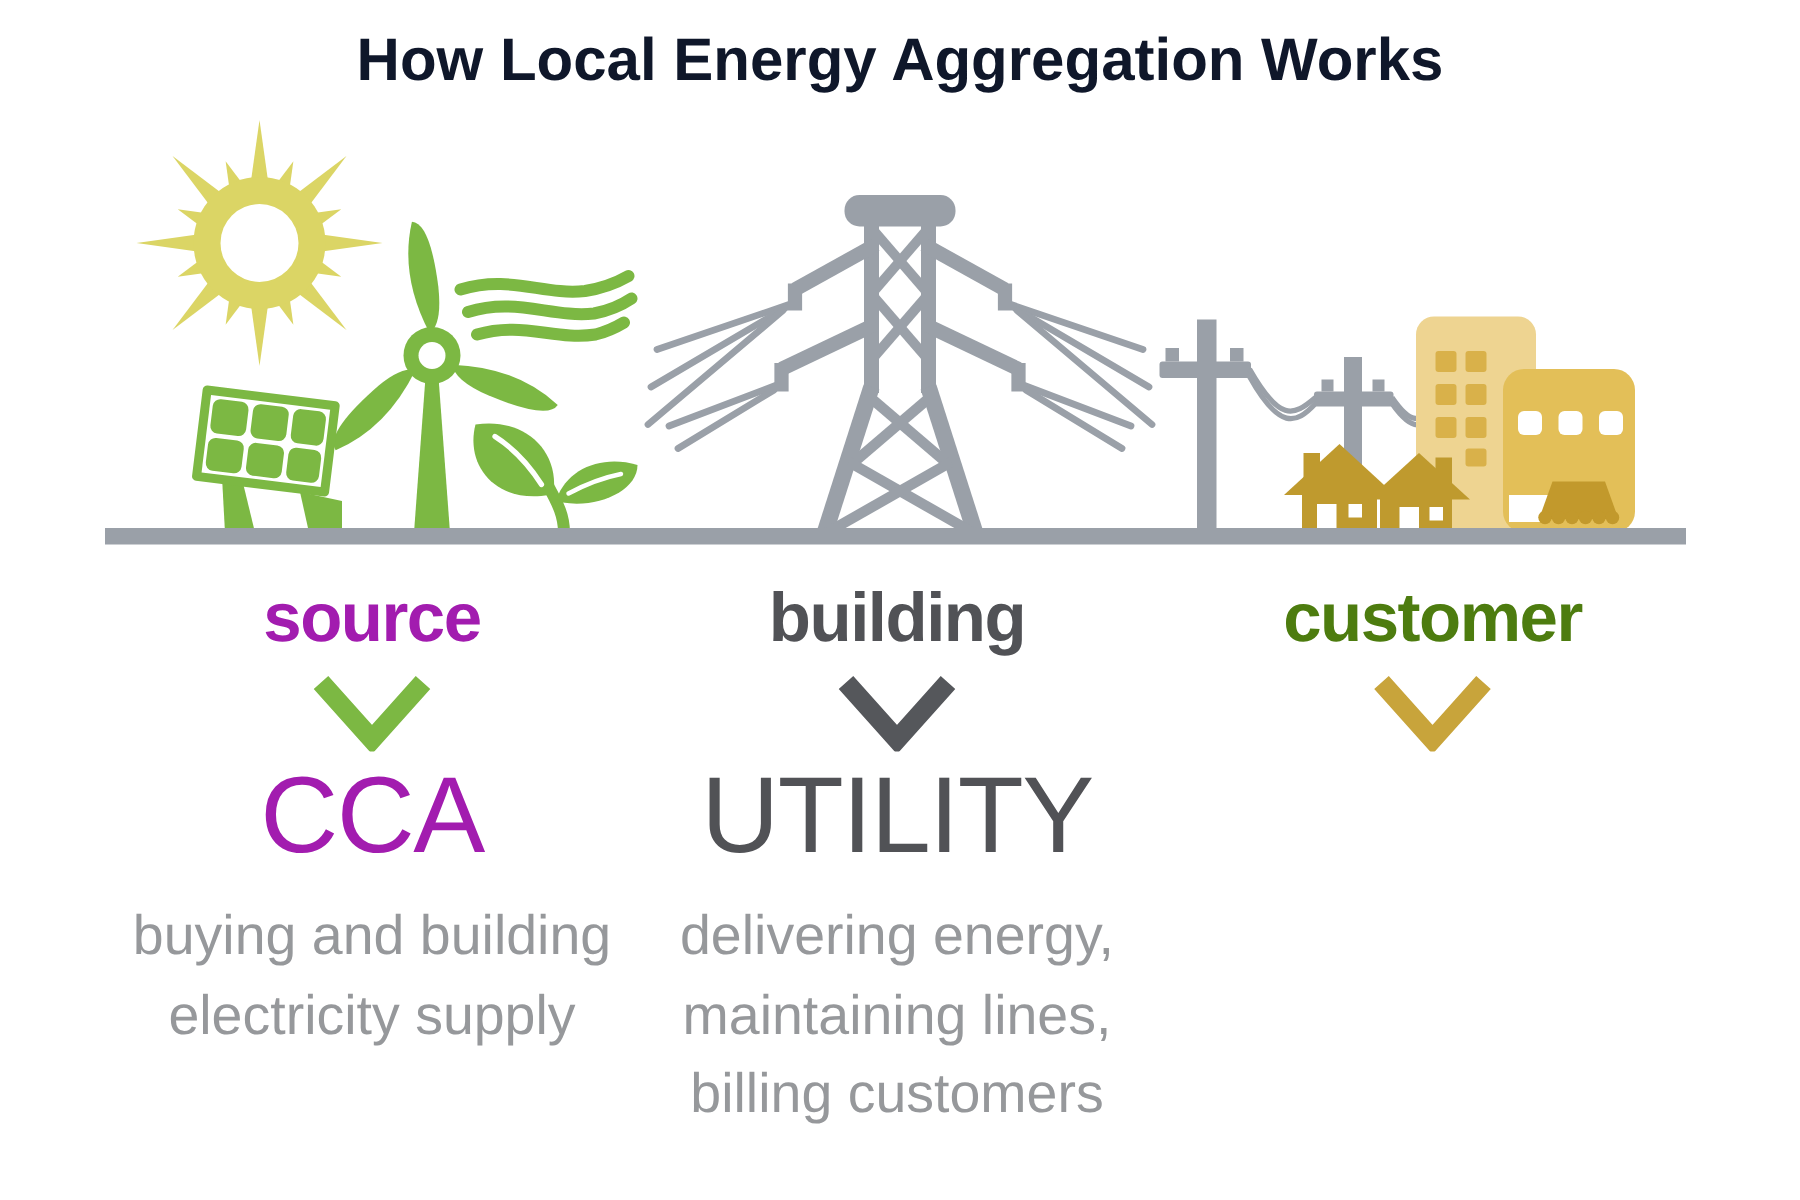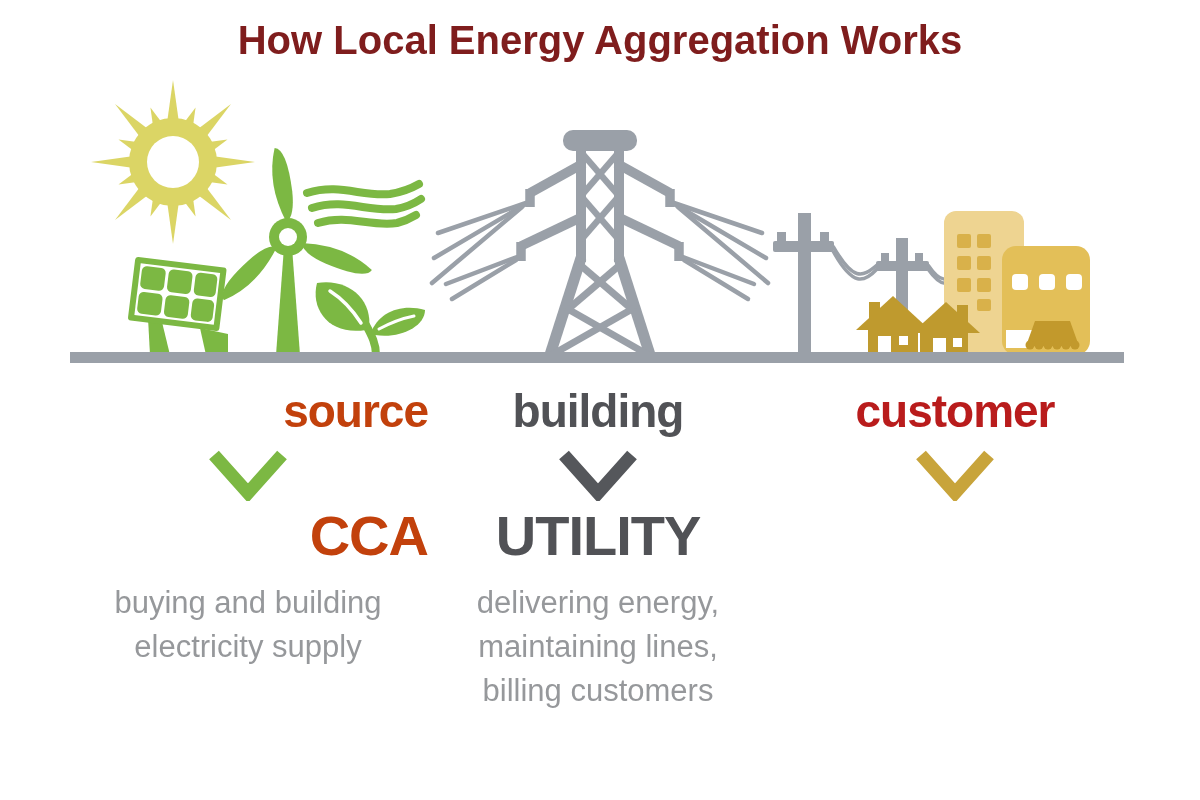--- a/index.html
+++ b/index.html
@@ -2,36 +2,36 @@
 <html><head>
 <meta charset="utf-8">
 <style>
   html,body{margin:0;padding:0;background:#ffffff;}
   .stage{
     position:relative;width:1200px;height:800px;background:#ffffff;overflow:hidden;
     font-family:"Liberation Sans", sans-serif;
   }
   .title{
     position:absolute;top:18px;left:0;width:1200px;text-align:center;
-    font-size:40px;font-weight:bold;color:#7f1d1d;letter-spacing:0;
+    font-size:40px;font-weight:bold;color:#0f172a;letter-spacing:0;
   }
   .art{position:absolute;left:0;top:0;}
   .col{position:absolute;top:386px;text-align:center;}
   .col-source{left:68px;width:360px;}
   .col-delivery{left:418px;width:360px;}
   .col-customer{left:775px;width:360px;}
   .col .label{font-size:46px;font-weight:bold;letter-spacing:-1px;line-height:1.1;}
   .col .chev{display:block;margin:10px auto 6px auto;}
-  .col .entity{font-size:56px;font-weight:bold;letter-spacing:-1px;line-height:1.05;}
+  .col .entity{font-size:72px;font-weight:normal;letter-spacing:-1px;line-height:1.05;}
   .col .desc{
-    margin-top:16px;font-size:31px;line-height:1.42;color:#96989b;white-space:pre-line;
+    margin-top:16px;font-size:37px;line-height:1.42;color:#96989b;white-space:pre-line;
   }
-  .c-green{color:#c2410c;text-align:right;}
+  .c-green{color:#a21caf;}
   .c-dark{color:#515256;}
-  .c-gold{color:#b91c1c;}
+  .c-gold{color:#4d7c0f;}
 </style>
 </head>
 <body>
 
 <div class="stage">
 
   <div class="title">How Local Energy Aggregation Works</div>
 
   <svg class="art" width="1200" height="800" viewBox="0 0 1200 800">
 

